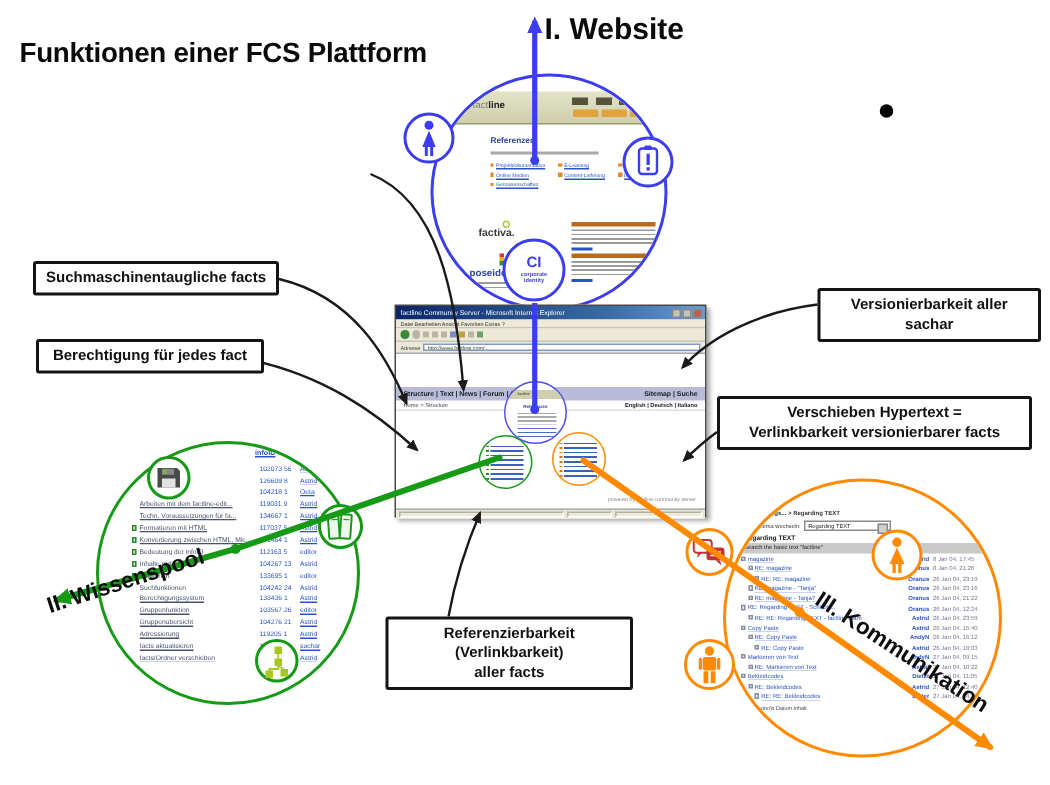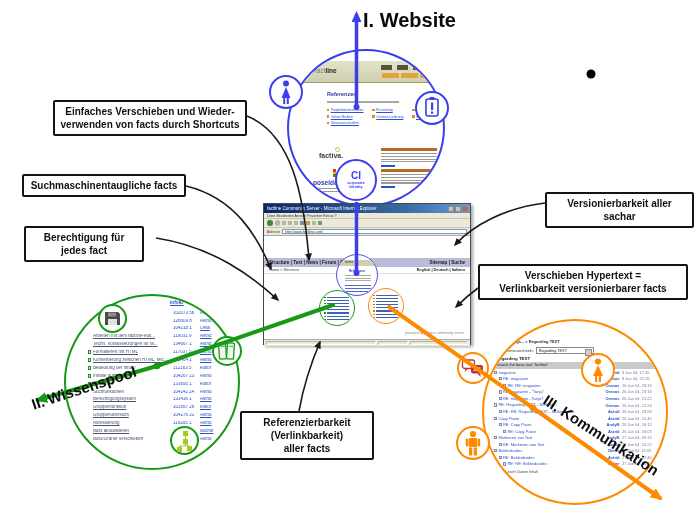--- a/index.html
+++ b/index.html
@@ -8,24 +8,24 @@
   .abs{position:absolute;}
   
   .title{left:13px;top:24px;font-size:18.5px;font-weight:800;color:#0a0a0a;letter-spacing:-0.2px;}
   .lbl-website{left:363px;top:9px;font-size:20px;font-weight:800;color:#0a0a0a;}
   .lbl-wissen{left:32px;top:396px;font-size:15px;font-weight:800;color:#0d0d0d;transform-origin:0 50%;transform:rotate(-18deg);white-space:nowrap;}
   .lbl-komm{left:545px;top:390px;font-size:15px;font-weight:800;color:#0d0d0d;transform-origin:0 50%;transform:rotate(33deg);white-space:nowrap;}
   
   .callout{background:#fff;border:2px solid #141414;border-radius:2px;padding:3px 5px;font-size:10px;font-weight:bold;color:#111;text-align:center;white-space:pre-line;line-height:1.3;z-index:30;}
   .co-shortcuts{left:53px;top:100px;width:194px;}
   .co-search{left:22px;top:174px;width:164px;}
-  .co-permission{left:24px;top:226px;width:120px;}
+  .co-permission{left:24px;top:226px;width:152px;}
   .co-versioning{left:545px;top:192px;width:149px;}
   .co-hypertext{left:478px;top:264px;width:210px;}
-  .co-reference{left:240px;top:411px;width:134px;}
+  .co-reference{left:257px;top:411px;width:165px;}
   
   .bigcircle{border-radius:50%;background:#fff;overflow:hidden;}
   .c-website{left:287px;top:49px;width:158px;height:158px;border:2.5px solid #3d3df0;}
   .c-green{left:64px;top:294px;width:176px;height:176px;border:2.5px solid #169a16;}
   .c-orange{left:482px;top:319px;width:186px;height:186px;border:2.5px solid #ff8a00;}
   .sat{border-radius:50%;background:#fff;display:flex;align-items:center;justify-content:center;z-index:6;}
   .sat-blue{border:2px solid #3d3df0;}
   .sat-green{border:2px solid #169a16;}
   .sat-orange{border:2px solid #ff8a00;}
   
@@ -600,27 +600,26 @@
     <path d="M247,116 C292,134 304,196 309,260" fill="none" stroke="#1a1a1a" stroke-width="1.6" marker-end="url(#mBlk)"></path>
     <path d="M186,186 C236,198 258,238 271,269" fill="none" stroke="#1a1a1a" stroke-width="1.6" marker-end="url(#mBlk)"></path>
     <path d="M156,238 C214,247 253,277 278,300" fill="none" stroke="#1a1a1a" stroke-width="1.6" marker-end="url(#mBlk)"></path>
     <path d="M545,203 C504,208 472,226 455,245" fill="none" stroke="#1a1a1a" stroke-width="1.6" marker-end="url(#mBlk)"></path>
     <path d="M478,288 C467,296 461,302 456,307" fill="none" stroke="#1a1a1a" stroke-width="1.6" marker-end="url(#mBlk)"></path>
     <path d="M299,411 C303,389 311,363 320,342" fill="none" stroke="#1a1a1a" stroke-width="1.6" marker-end="url(#mBlk)"></path>
 
     <circle cx="591" cy="74" r="4.5" fill="#000"></circle>
   </svg>
 
-  <div class="abs callout co-shortcuts">Einfaches Verschieben und Wieder-
-verwenden von facts durch Shortcuts</div>
   <div class="abs callout co-search">Suchmaschinentaugliche facts</div>
   <div class="abs callout co-permission">Berechtigung für jedes fact</div>
   <div class="abs callout co-versioning">Versionierbarkeit aller sachar</div>
   <div class="abs callout co-hypertext">Verschieben Hypertext =
 Verlinkbarkeit versionierbarer facts</div>
   <div class="abs callout co-reference">Referenzierbarkeit (Verlinkbarkeit)
 aller facts</div>
 
+  <div class="abs title z40">Funktionen einer FCS Plattform</div>
   <div class="abs lbl-website z40">I. Website</div>
   <div class="abs lbl-wissen z40">II. Wissenspool</div>
   <div class="abs lbl-komm z40">III. Kommunikation</div>
 
 </div>
 
 </body></html>

